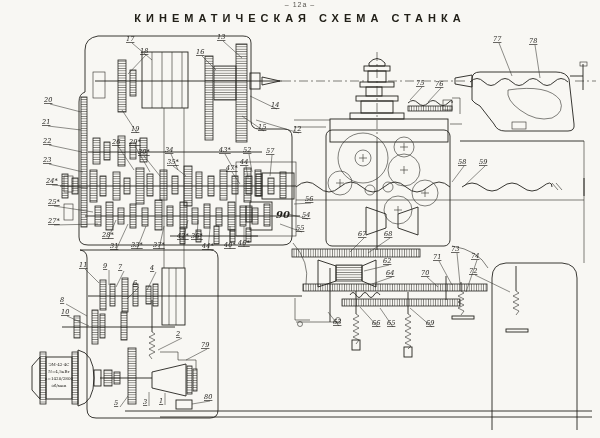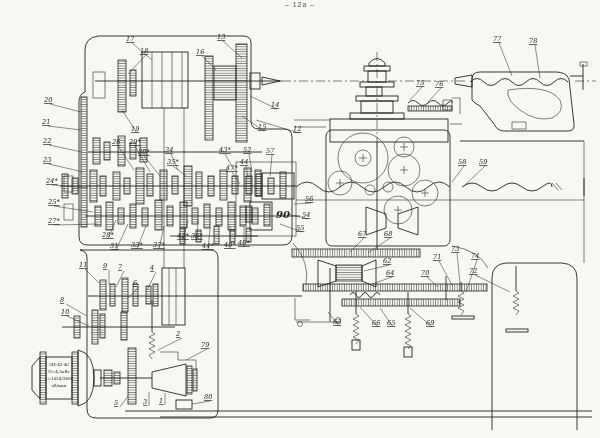--- a/index.html
+++ b/index.html
@@ -19,20 +19,21 @@
   svg .leader{stroke:#34332d;stroke-width:.55;fill:none;}
   svg .motortext{font-size:4.1px;fill:#1d1c18;font-family:"DejaVu Serif",serif;}
   svg .big90{font-size:10px;font-style:italic;font-weight:bold;fill:#1d1c18;
              font-family:"DejaVu Serif",serif;}
 </style>
 </head>
 <body>
 
 <div class="page">
   <div class="pageno">– 12а –</div>
+  <div class="title">КИНЕМАТИЧЕСКАЯ СХЕМА СТАНКА</div>
 
   <svg width="600" height="438" viewBox="0 0 600 438">
     <defs>
       <pattern id="teethH" patternUnits="userSpaceOnUse" width="6" height="2.4">
         <line x1="0" y1="1.2" x2="6" y2="1.2" stroke="#2a2923" stroke-width="0.55"></line>
       </pattern>
       <pattern id="teethV" patternUnits="userSpaceOnUse" width="2.4" height="8">
         <line x1="1.2" y1="0" x2="1.2" y2="8" stroke="#2a2923" stroke-width="0.55"></line>
       </pattern>
     </defs>

